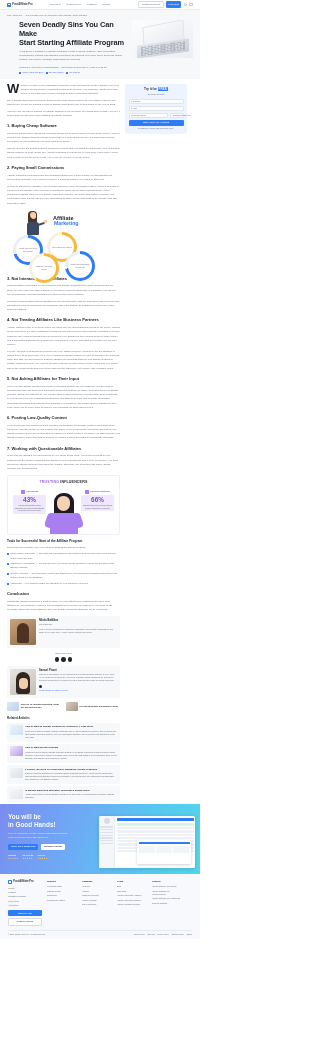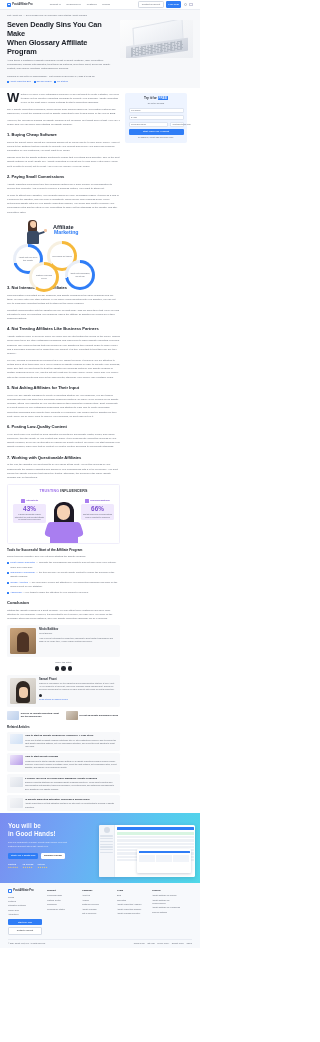--- a/index.html
+++ b/index.html
@@ -37,21 +37,21 @@
   .btn-ghost { border: .3px solid #d4d9e2; border-radius: 1.2px; padding: 1.2px 2.4px; font-size: 2.3px; background: #fff; }
   .btn-blue { background: #2f7df6; color: #fff; border-radius: 1.2px; padding: 1.3px 2.6px; font-size: 2.3px; font-weight: 700; }
   .btn-blue span { color: transparent; text-shadow: 0 0 .5px #fff; }
   .usr-ic { width: 3px; height: 3px; border-radius: 50%; border: .3px solid #b9c0cc; }
   .flag { width: 3.6px; height: 2.6px; background: linear-gradient(#b22234 0 33%, #fff 33% 66%, #b22234 66%); border: .2px solid #ccd; }
 
   
   .hero { background: #f7f8fa; padding: 4px 7px 4px; }
   .crumbs { display: flex; gap: 1.5px; font-size: 2.1px; margin-bottom: 3px; }
   .hero-grid { display: flex; gap: 5px; }
-  .hero-left { width: 108px; }
+  .hero-left { width: 108px; margin-left: 12px; }
   h1.title { font-size: 7.4px; line-height: 1.22; font-weight: 700; color: #1b1f27; letter-spacing: -.1px; }
   .hero-sub { margin-top: 3px; font-size: 2.5px; line-height: 1.6; }
   .hero-meta { margin-top: 3.5px; font-size: 2.1px; }
   .tag-row { display: flex; gap: 3px; margin-top: 2.5px; }
   .tag { font-size: 2.1px; display: flex; align-items: center; gap: .8px; }
   .tag b { width: 1.8px; height: 1.8px; background: #2f7df6; display: inline-block; border-radius: .3px; }
   .laptop {
     flex: 1; height: 38px; position: relative;
     background: linear-gradient(150deg,#fdfdfd,#eceef2);
     border-radius: 1px; overflow: hidden;
@@ -239,21 +239,21 @@
 <div class="hero">
   <div class="crumbs">
     <span class="blur">Post Affiliate Pro</span>
     <span class="blur">/</span>
     <span class="blur">Seven Deadly Sins You Can Make When Starting Affiliate Program</span>
   </div>
   <div class="hero-grid">
     <div class="hero-left">
       <h1 class="title">
         <span>Seven Deadly Sins You Can Make</span><br>
-        <span>When Glossary Affiliate Program</span>
+        <span>Start Starting Affiliate Program</span>
       </h1>
       <div class="hero-sub blur">Avoid these 7 mistakes in affiliate programs: invest in quality software, offer competitive commissions, engage with affiliates, treat them as partners, seek their input, avoid low-quality content, and ensure reputable partnerships for success.</div>
       <div class="hero-meta blur">Published by and written by Nikola Baldikov · Last modified on December 14, 2023 at 10:18 am</div>
       <div class="tag-row">
         <span class="tag">
             <b></b>
             <span class="lnk">Affiliate Marketing Blog</span>
           </span>
         <span class="tag">
             <b></b>

